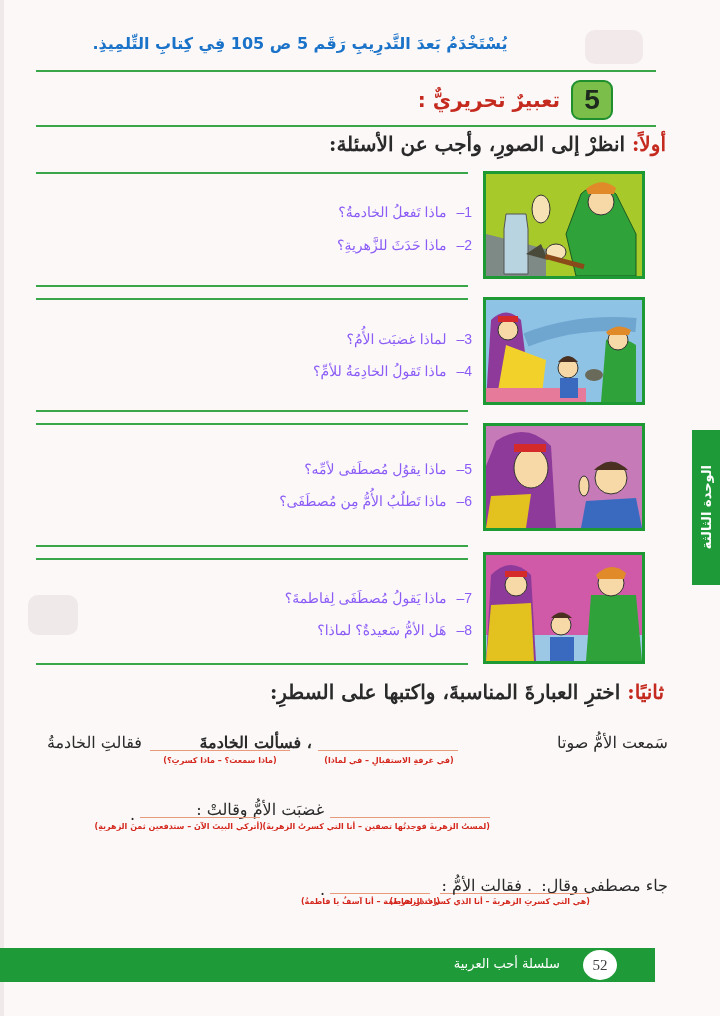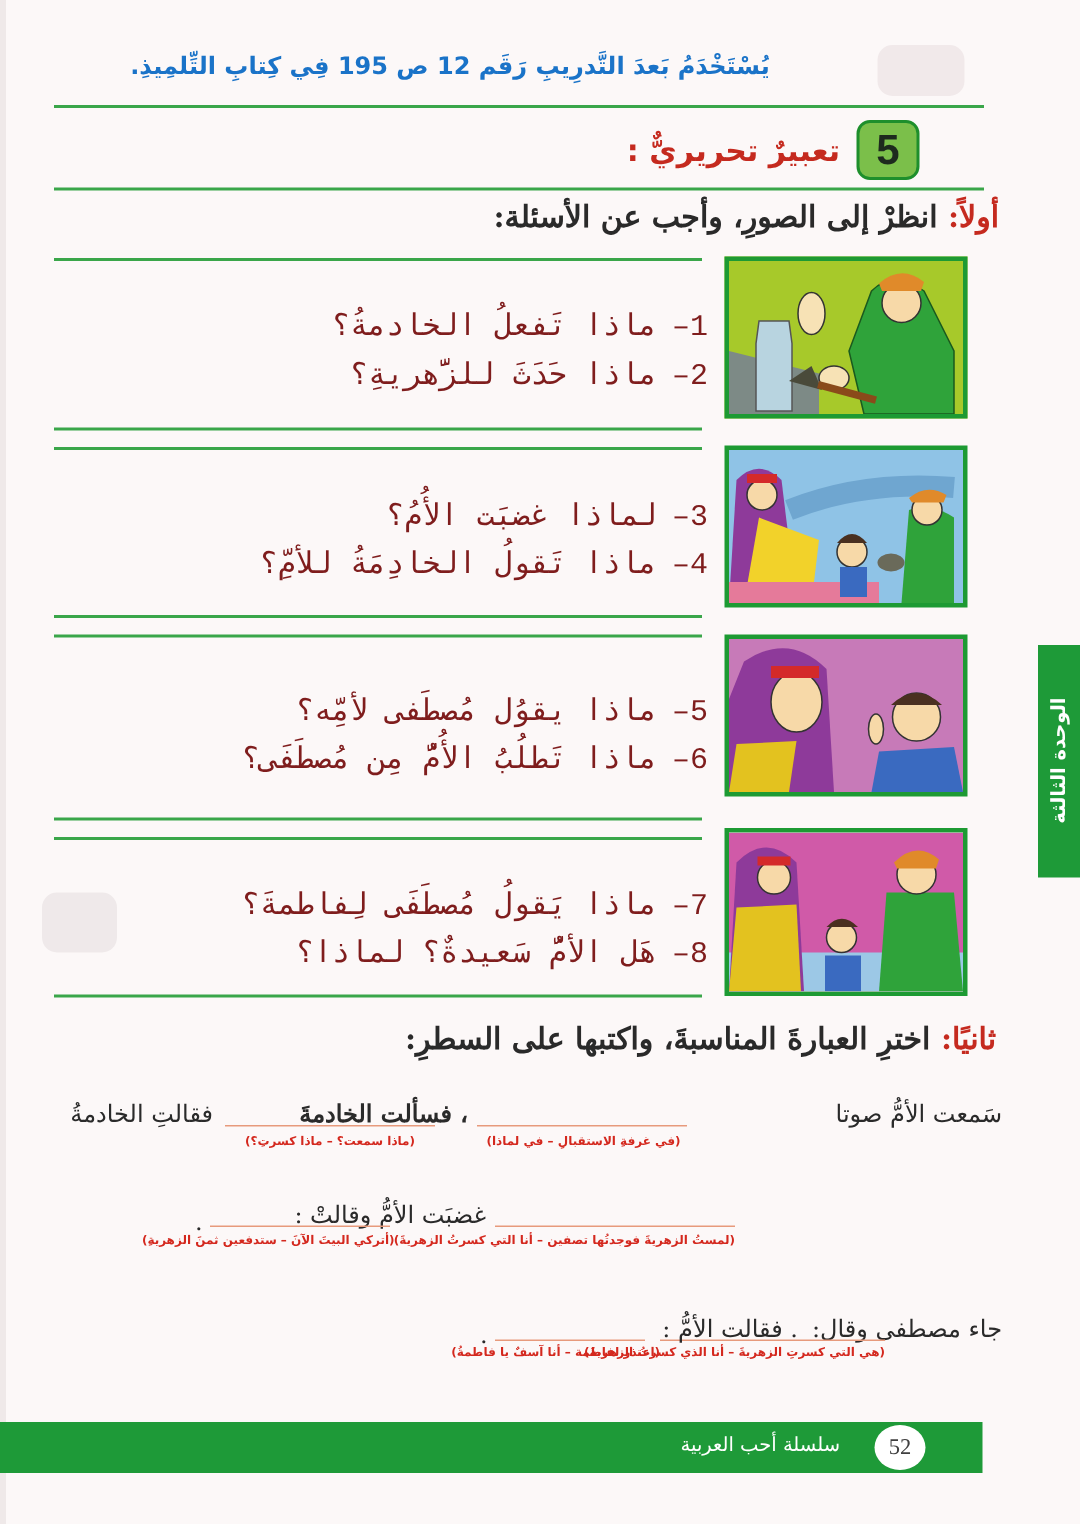--- a/index.html
+++ b/index.html
@@ -34,22 +34,22 @@
     display: flex; align-items: center; justify-content: center;
   }
 
   .part-title {
     right: 54px; direction: rtl; font-size: 20px; font-weight: bold; color: #2a2a2a;
     font-family: "DejaVu Serif", serif;
   }
   .part-title .lead { color: #c52a1f; }
 
   .question {
-    right: 248px; direction: rtl; font-size: 20px; color: #7f1d1d; white-space: nowrap;
-    font-family: Liberation Mono, monospace;
+    right: 248px; direction: rtl; font-size: 14px; color: #8b5cf6; white-space: nowrap;
+    font-family: Liberation Sans, sans-serif;
   }
   .question .num { margin-left: 10px; }
 
   .pic {
     left: 483px; width: 162px; height: 108px; border: 3px solid #1d9a33; box-sizing: border-box;
     overflow: hidden;
   }
   .line-row { left: 36px; width: 432px; height: 2px; background: #3aa64a; }
 
   
@@ -86,21 +86,21 @@
     color: #fff; font-family: "DejaVu Sans", sans-serif; font-size: 13px;
   }
 </style>
 </head>
 <body>
 
 <div class="abs ghost-left-strip"></div>
 <div class="abs ghost-badge-top"></div>
 <div class="abs ghost-badge-mid"></div>
 
-<div class="abs instruction">يُسْتَخْدَمُ بَعدَ التَّدرِيبِ رَقَم 12 ص 195 فِي كِتابِ التِّلمِيذِ.</div>
+<div class="abs instruction">يُسْتَخْدَمُ بَعدَ التَّدرِيبِ رَقَم 5 ص 105 فِي كِتابِ التِّلمِيذِ.</div>
 
 <div class="abs hr-green" style="top:70px;left:36px;width:620px;"></div>
 
 <div class="abs section-badge">5</div>
 <div class="abs section-title">تعبيرٌ تحريريٌّ :</div>
 
 <div class="abs hr-green" style="top:125px;left:36px;width:620px;"></div>
 
 <div class="abs part-title" style="top:132px;">
   <span class="lead">أولاً:</span><span> انظرْ إلى الصورِ، وأجب عن الأسئلة:</span>

